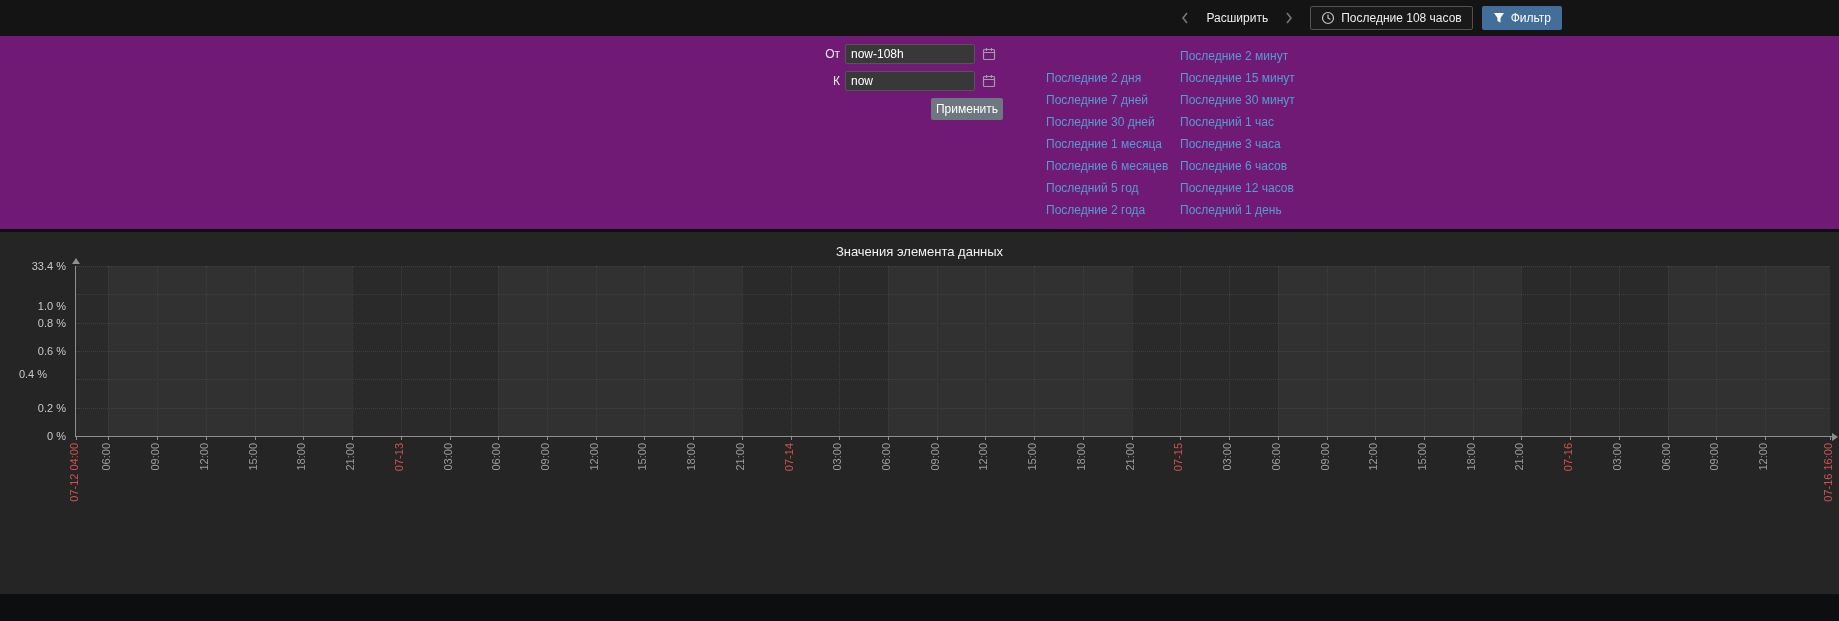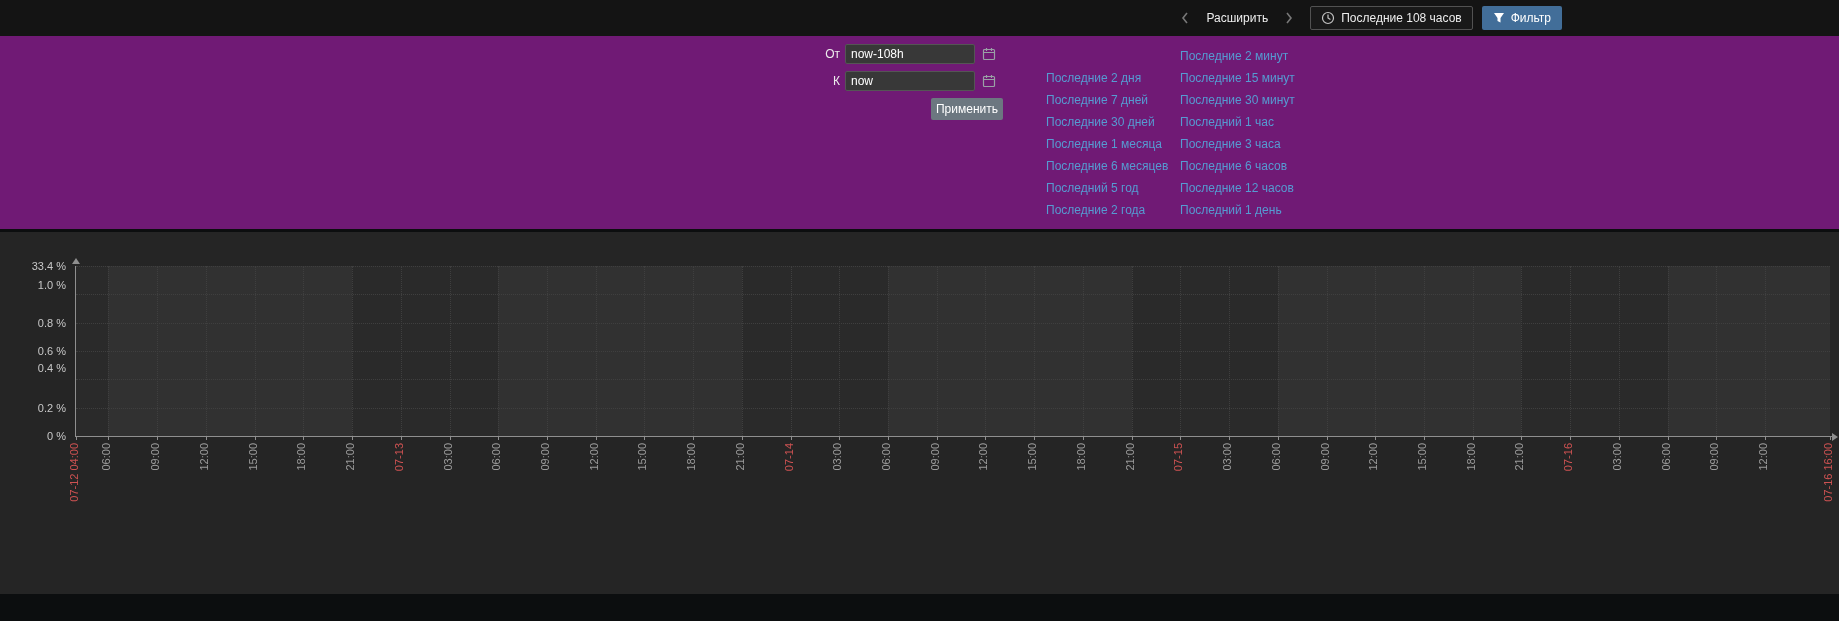--- a/index.html
+++ b/index.html
@@ -150,20 +150,21 @@
           <a class="ql-link">Последний 1 час</a>
           <a class="ql-link">Последние 3 часа</a>
           <a class="ql-link">Последние 6 часов</a>
           <a class="ql-link">Последние 12 часов</a>
           <a class="ql-link">Последний 1 день</a>
         </div>
       </div>
   </section>
 
   <section class="graph-widget">
+    <div class="graph-title">Значения элемента данных</div>
     <div class="y-arrow"></div>
     <div class="x-arrow"></div>
     <div id="plot-area">
         <div class="band" style="left: 32.4815px; width: 243.611px;"></div>
         <div class="band" style="left: 422.259px; width: 243.611px;"></div>
         <div class="band" style="left: 812.037px; width: 243.611px;"></div>
         <div class="band" style="left: 1201.81px; width: 243.611px;"></div>
         <div class="band" style="left: 1591.59px; width: 162.407px;"></div>
         <div class="hgrid" style="top: 141.667px;"></div>
         <div class="hgrid" style="top: 113.333px;"></div>
@@ -205,24 +206,24 @@
         <div class="vgrid" style="left: 1542.87px;"></div>
         <div class="vgrid" style="left: 1591.59px;"></div>
         <div class="vgrid" style="left: 1640.31px;"></div>
         <div class="vgrid" style="left: 1689.04px;"></div>
       </div>
     <div class="axis-y"></div>
     <div class="axis-x"></div>
     <div id="y-labels">
         <div class="ylab" style="top: 198px;">0 %</div>
         <div class="ylab" style="top: 169.667px;">0.2 %</div>
-        <div class="ylab" style="top: 130px;">0.4 %</div>
+        <div class="ylab" style="top: 136px; text-align: center;">0.4 %</div>
         <div class="ylab" style="top: 113px;">0.6 %</div>
         <div class="ylab" style="top: 84.6667px;">0.8 %</div>
-        <div class="ylab" style="top: 47px; padding-left: 22px;">1.0 %</div>
+        <div class="ylab" style="top: 68px; padding-left: 22px;">1.0 %</div>
         <div class="ylab" style="top: 28px;">33.4 %</div>
       </div>
     <div id="x-ticks">
         <div class="tick" style="left: 76px;"></div>
         <div class="tick" style="left: 108.481px;"></div>
         <div class="tick" style="left: 157.204px;"></div>
         <div class="tick" style="left: 205.926px;"></div>
         <div class="tick" style="left: 254.648px;"></div>
         <div class="tick" style="left: 303.37px;"></div>
         <div class="tick" style="left: 352.093px;"></div>

